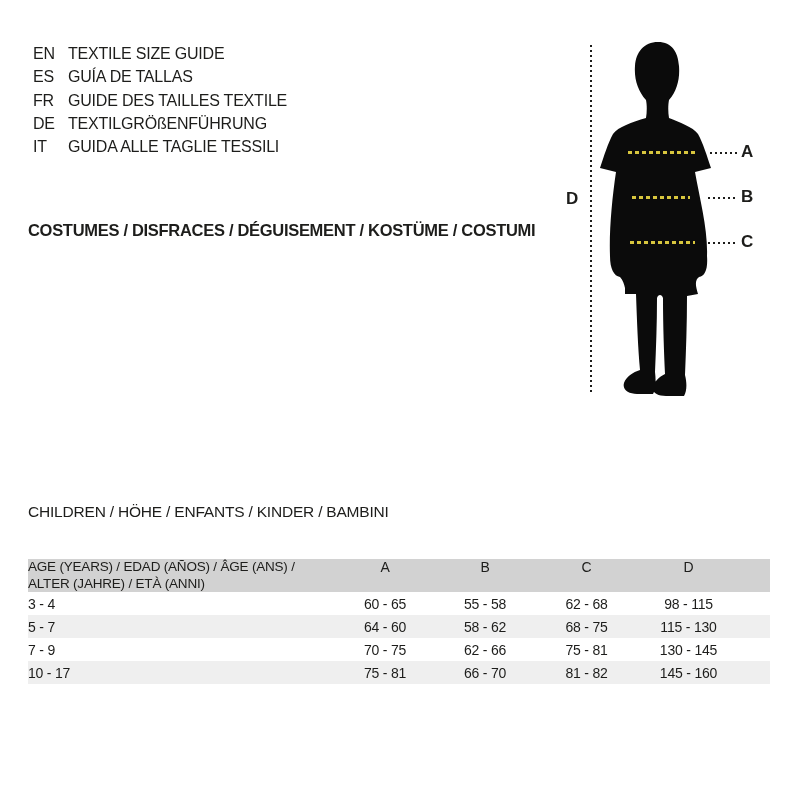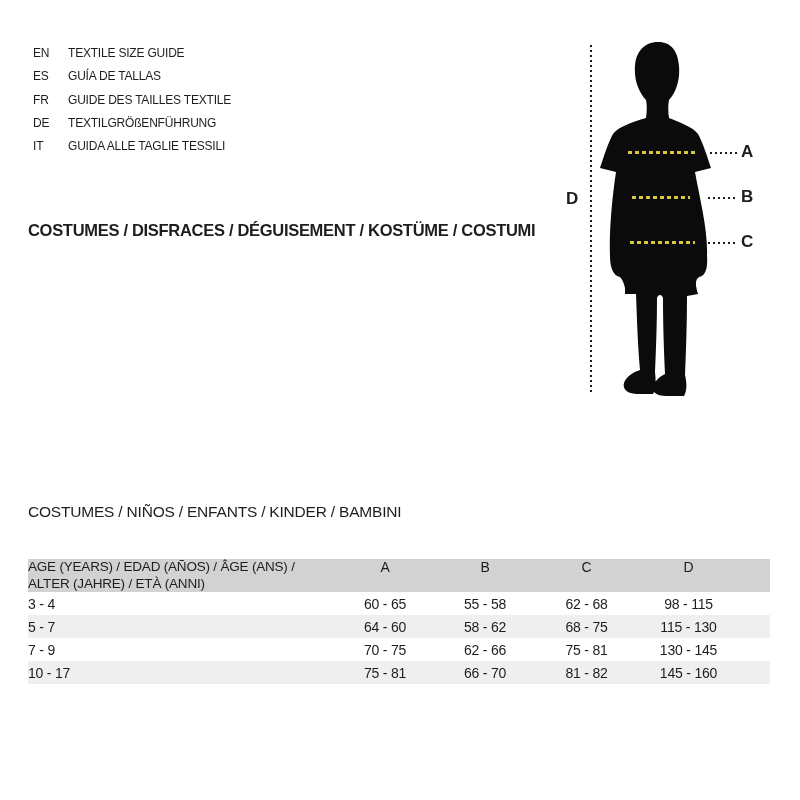--- a/index.html
+++ b/index.html
@@ -8,21 +8,21 @@
     width: 800px;
     height: 800px;
     background: #ffffff;
     font-family: "Liberation Sans", sans-serif;
     color: var(--text-color, #1d1d1b);
     letter-spacing: -0.2px;
     overflow: hidden;
   }
 
   
-  .lang-list { position: absolute; left: 33px; top: 42px; font-size: 12px; line-height: 23.3px; }
+  .lang-list { position: absolute; left: 33px; top: 42px; font-size: 16px; line-height: 23.3px; }
   .lang-row { display: flex; }
   .lang-code { width: 35px; flex: 0 0 35px; }
 
   
   .category-title {
     position: absolute; left: 28px; top: 181px;
     font-size: 16.5px; font-weight: bold; letter-spacing: -0.3px; margin-top: 40px;
   }
 
   
@@ -152,21 +152,21 @@
     <div class="dash-yellow dash-b"></div>
     <div class="dash-yellow dash-c"></div>
     <div class="dot-black dot-a"></div>
     <div class="dot-black dot-b"></div>
     <div class="dot-black dot-c"></div>
     <span class="measure-label label-a">A</span>
     <span class="measure-label label-b">B</span>
     <span class="measure-label label-c">C</span>
   </div>
 
-  <div class="section-title">COSTUMES / NIÑOS / ENFANTS / KINDER / BAMBINI</div>
+  <div class="section-title">CHILDREN / HÖHE / ENFANTS / KINDER / BAMBINI</div>
 
   <div class="size-table-wrap">
     <table class="size-table">
       <colgroup>
         <col style="width:307px">
         <col style="width:100px">
         <col style="width:100px">
         <col style="width:103px">
         <col style="width:101px">
         <col style="width:31px">

